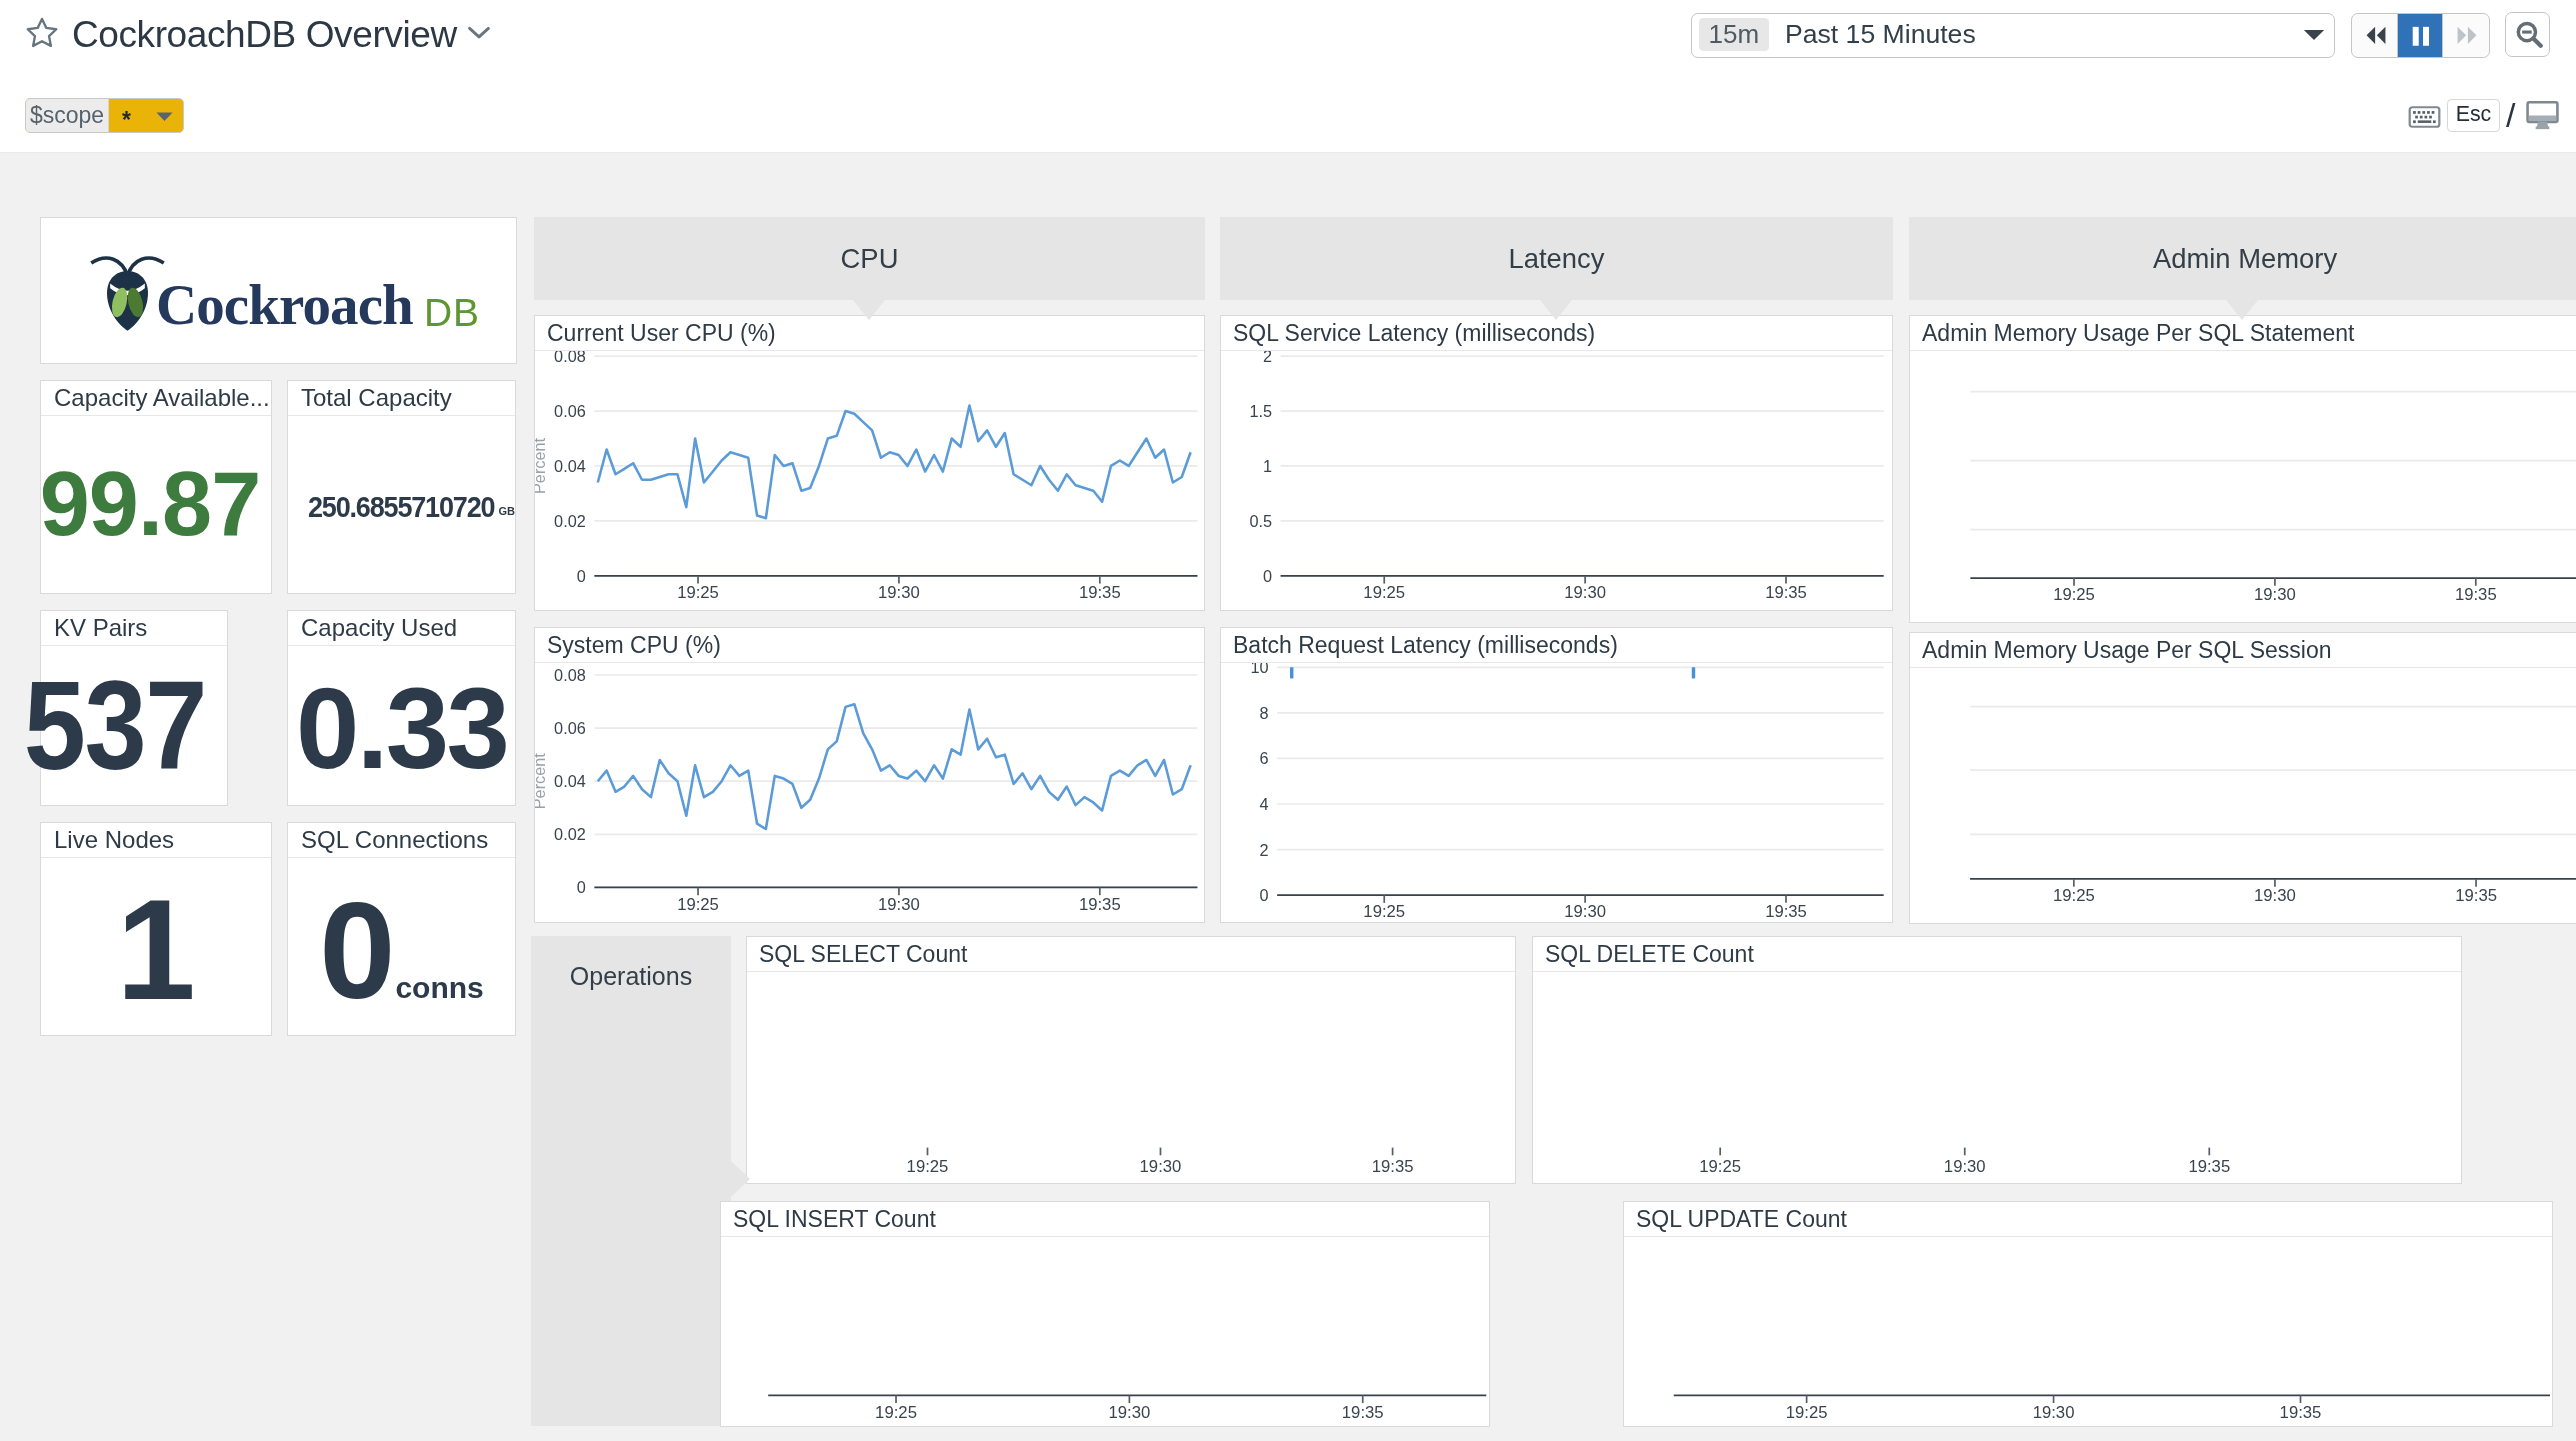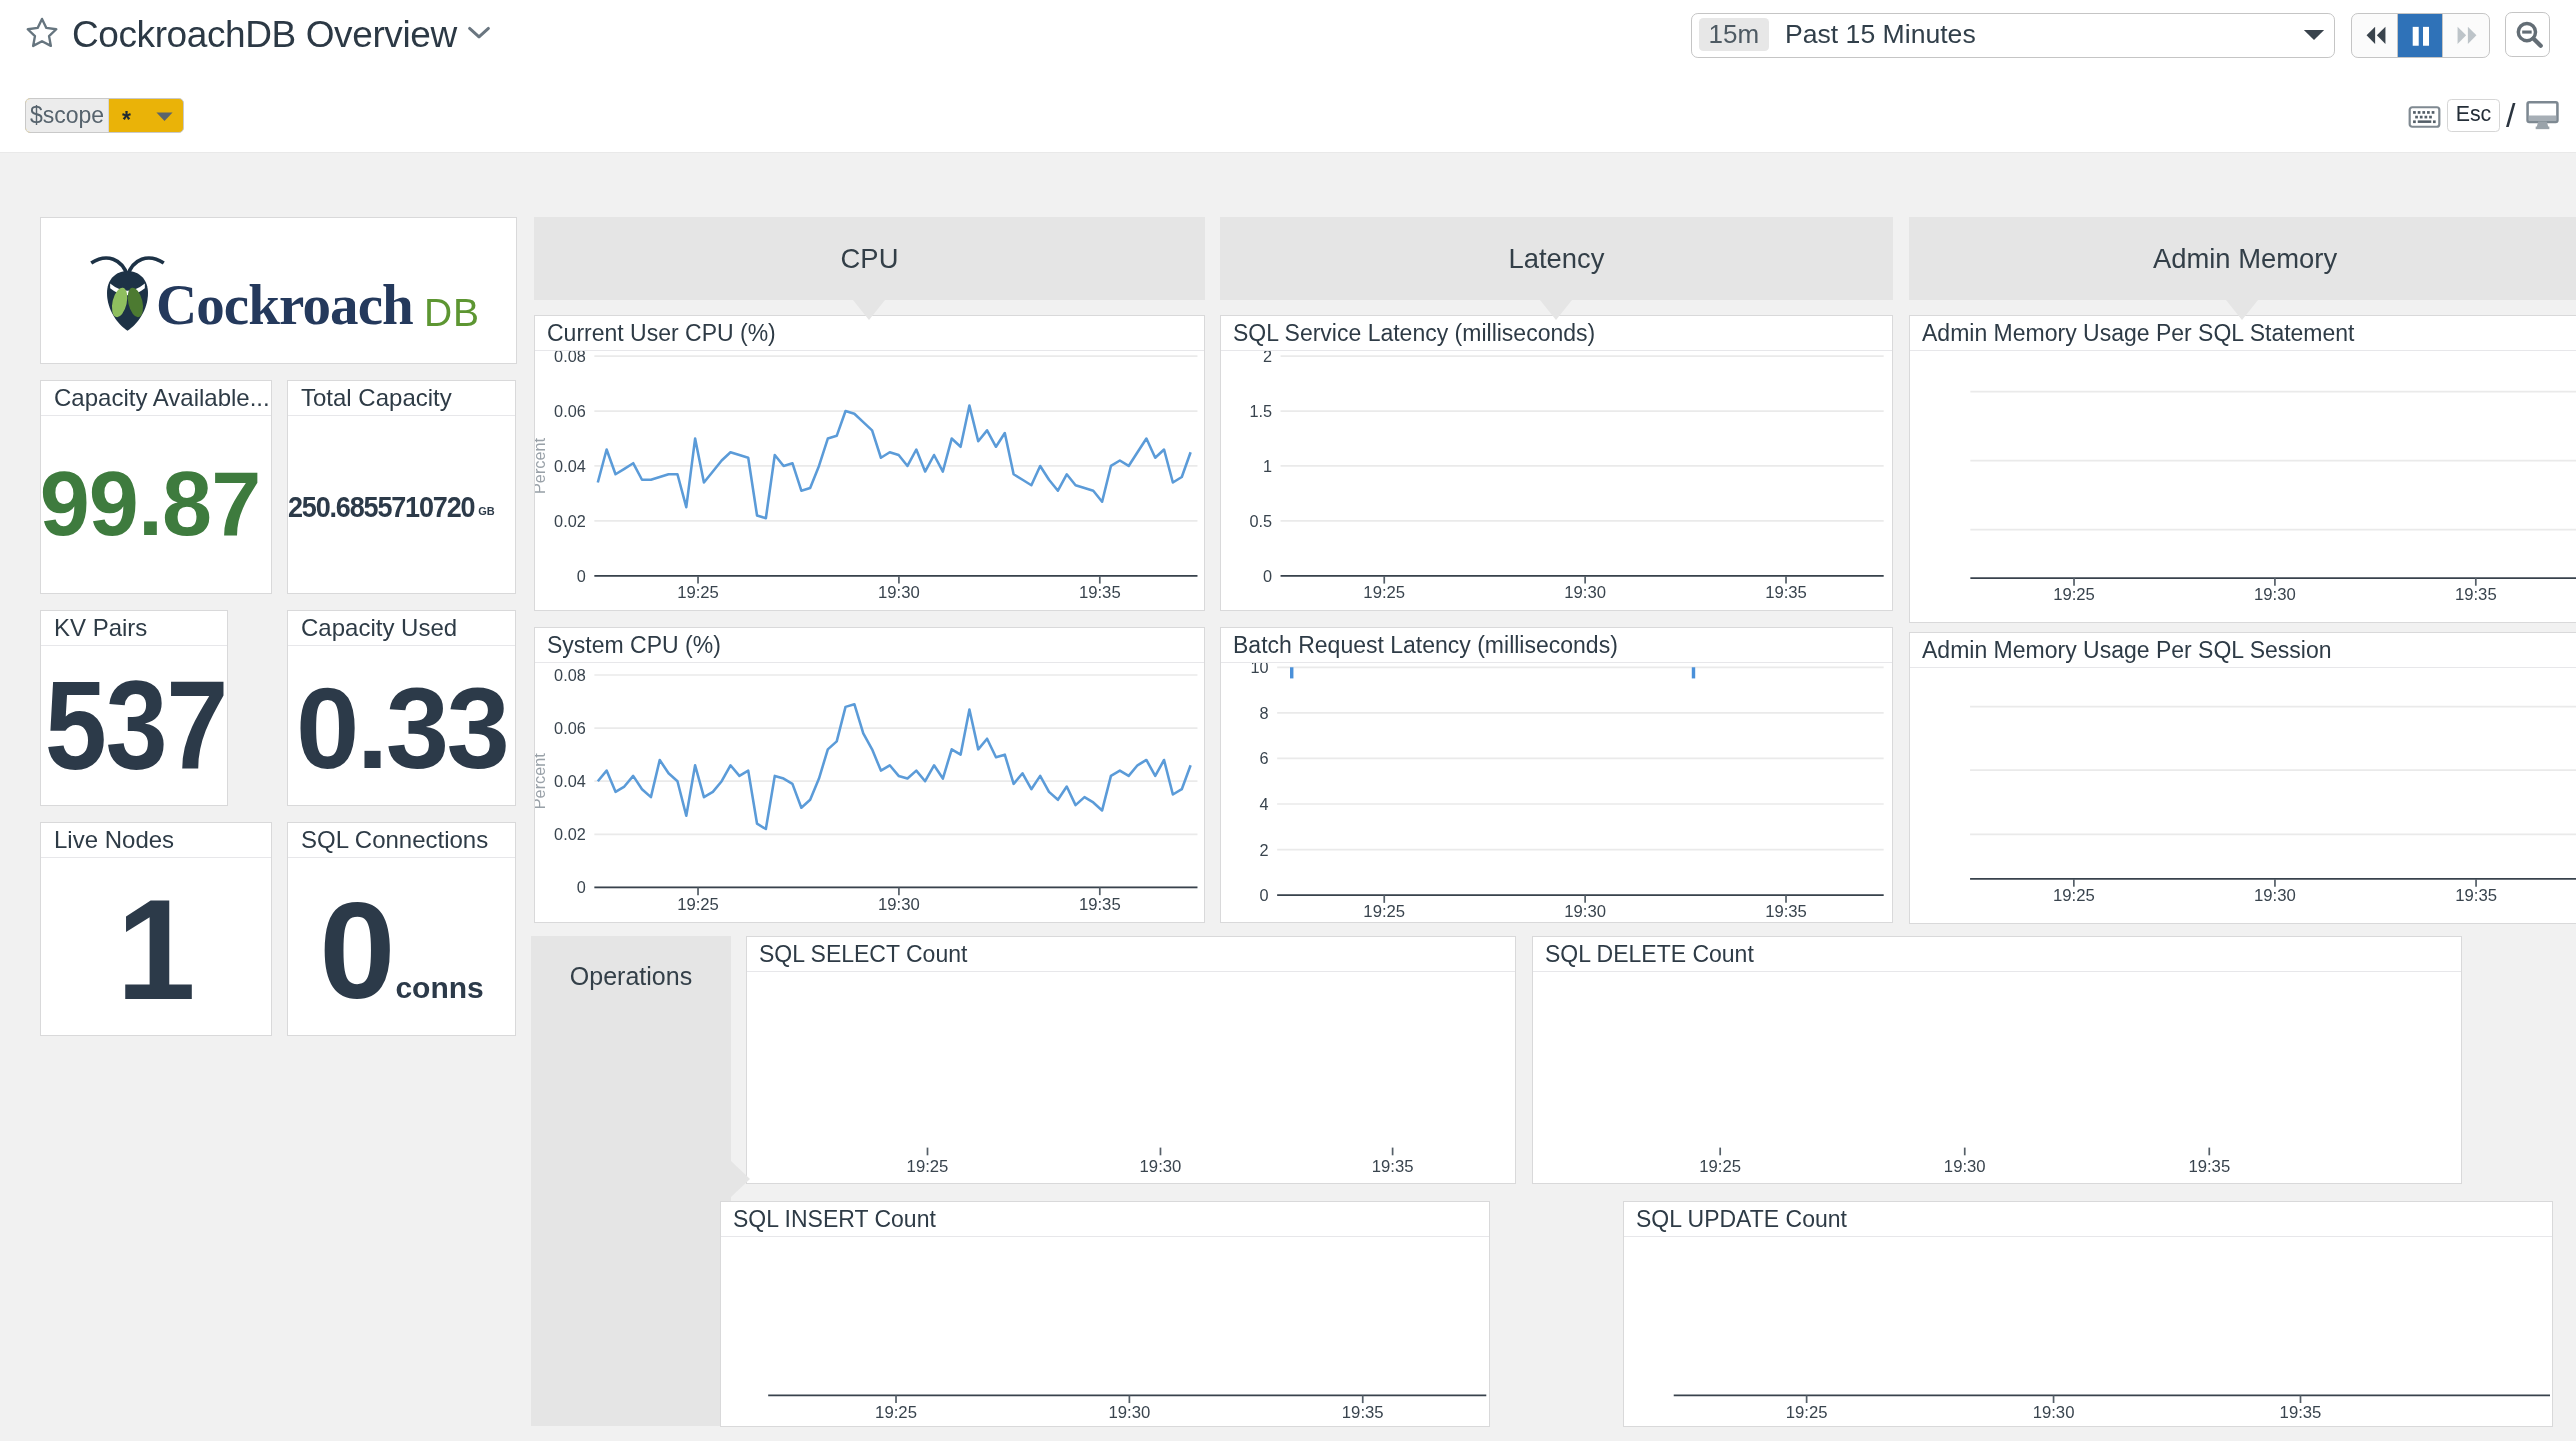--- a/index.html
+++ b/index.html
@@ -108,27 +108,27 @@
 <div class="abs" style="left:383px;top:74px;font-weight:normal;font-size:39px;line-height:41px;color:#5d9632;letter-spacing:0.9px">DB</div>
 </div>
 <div class="card" style="left:40px;top:380px;width:232px;height:214px">
       <div class="st">Capacity Available...</div>
       <div class="abs" style="left:0;top:35px;width:100%;height:177px;display:flex;align-items:center;justify-content:center">
         <span style="font-weight:bold;font-size:90px;color:#3e7b3e;letter-spacing:-0.9px;transform:translateX(-6px)">99.87</span>
       </div>
     </div>
 <div class="card" style="left:287px;top:380px;width:229px;height:214px">
       <div class="st">Total Capacity</div>
-      <div class="abs" style="left:0;top:35px;width:100%;height:177px;display:flex;align-items:center;justify-content:flex-start">
+      <div class="abs" style="left:0;top:35px;width:100%;height:177px;display:flex;align-items:center;justify-content:flex-end">
         <div style="white-space:nowrap"><span style="display:inline-block;font-weight:bold;font-size:30px;color:#2c3a49;letter-spacing:-1.3px;transform:scaleX(0.9) translateY(1.7px);transform-origin:left center;margin-right:-22px">250.6855710720</span><span style="font-weight:bold;font-size:11px;color:#2c3a49;margin-left:5.1px">GB</span></div>
       </div>
     </div>
 <div class="card" style="left:40px;top:610px;width:188px;height:196px">
       <div class="st">KV Pairs</div>
-      <div class="abs" style="left:0;top:35px;width:100%;height:158px;display:flex;align-items:center;justify-content:flex-start">
+      <div class="abs" style="left:0;top:35px;width:100%;height:158px;display:flex;align-items:center;justify-content:flex-end">
         <span style="font-weight:bold;font-size:127px;color:#2c3a49;letter-spacing:-1.7px;transform:translateX(-8.6px) scaleX(0.88)">537</span>
       </div>
     </div>
 <div class="card" style="left:287px;top:610px;width:229px;height:196px">
       <div class="st">Capacity Used</div>
       <div class="abs" style="left:0;top:35px;width:100%;height:158px;display:flex;align-items:center;justify-content:center">
         <span style="font-weight:bold;font-size:115px;color:#2c3a49;letter-spacing:-2.6px;transform:translateY(3.4px) scaleX(0.99)">0.33</span>
       </div>
     </div>
 <div class="card" style="left:40px;top:822px;width:232px;height:214px">

